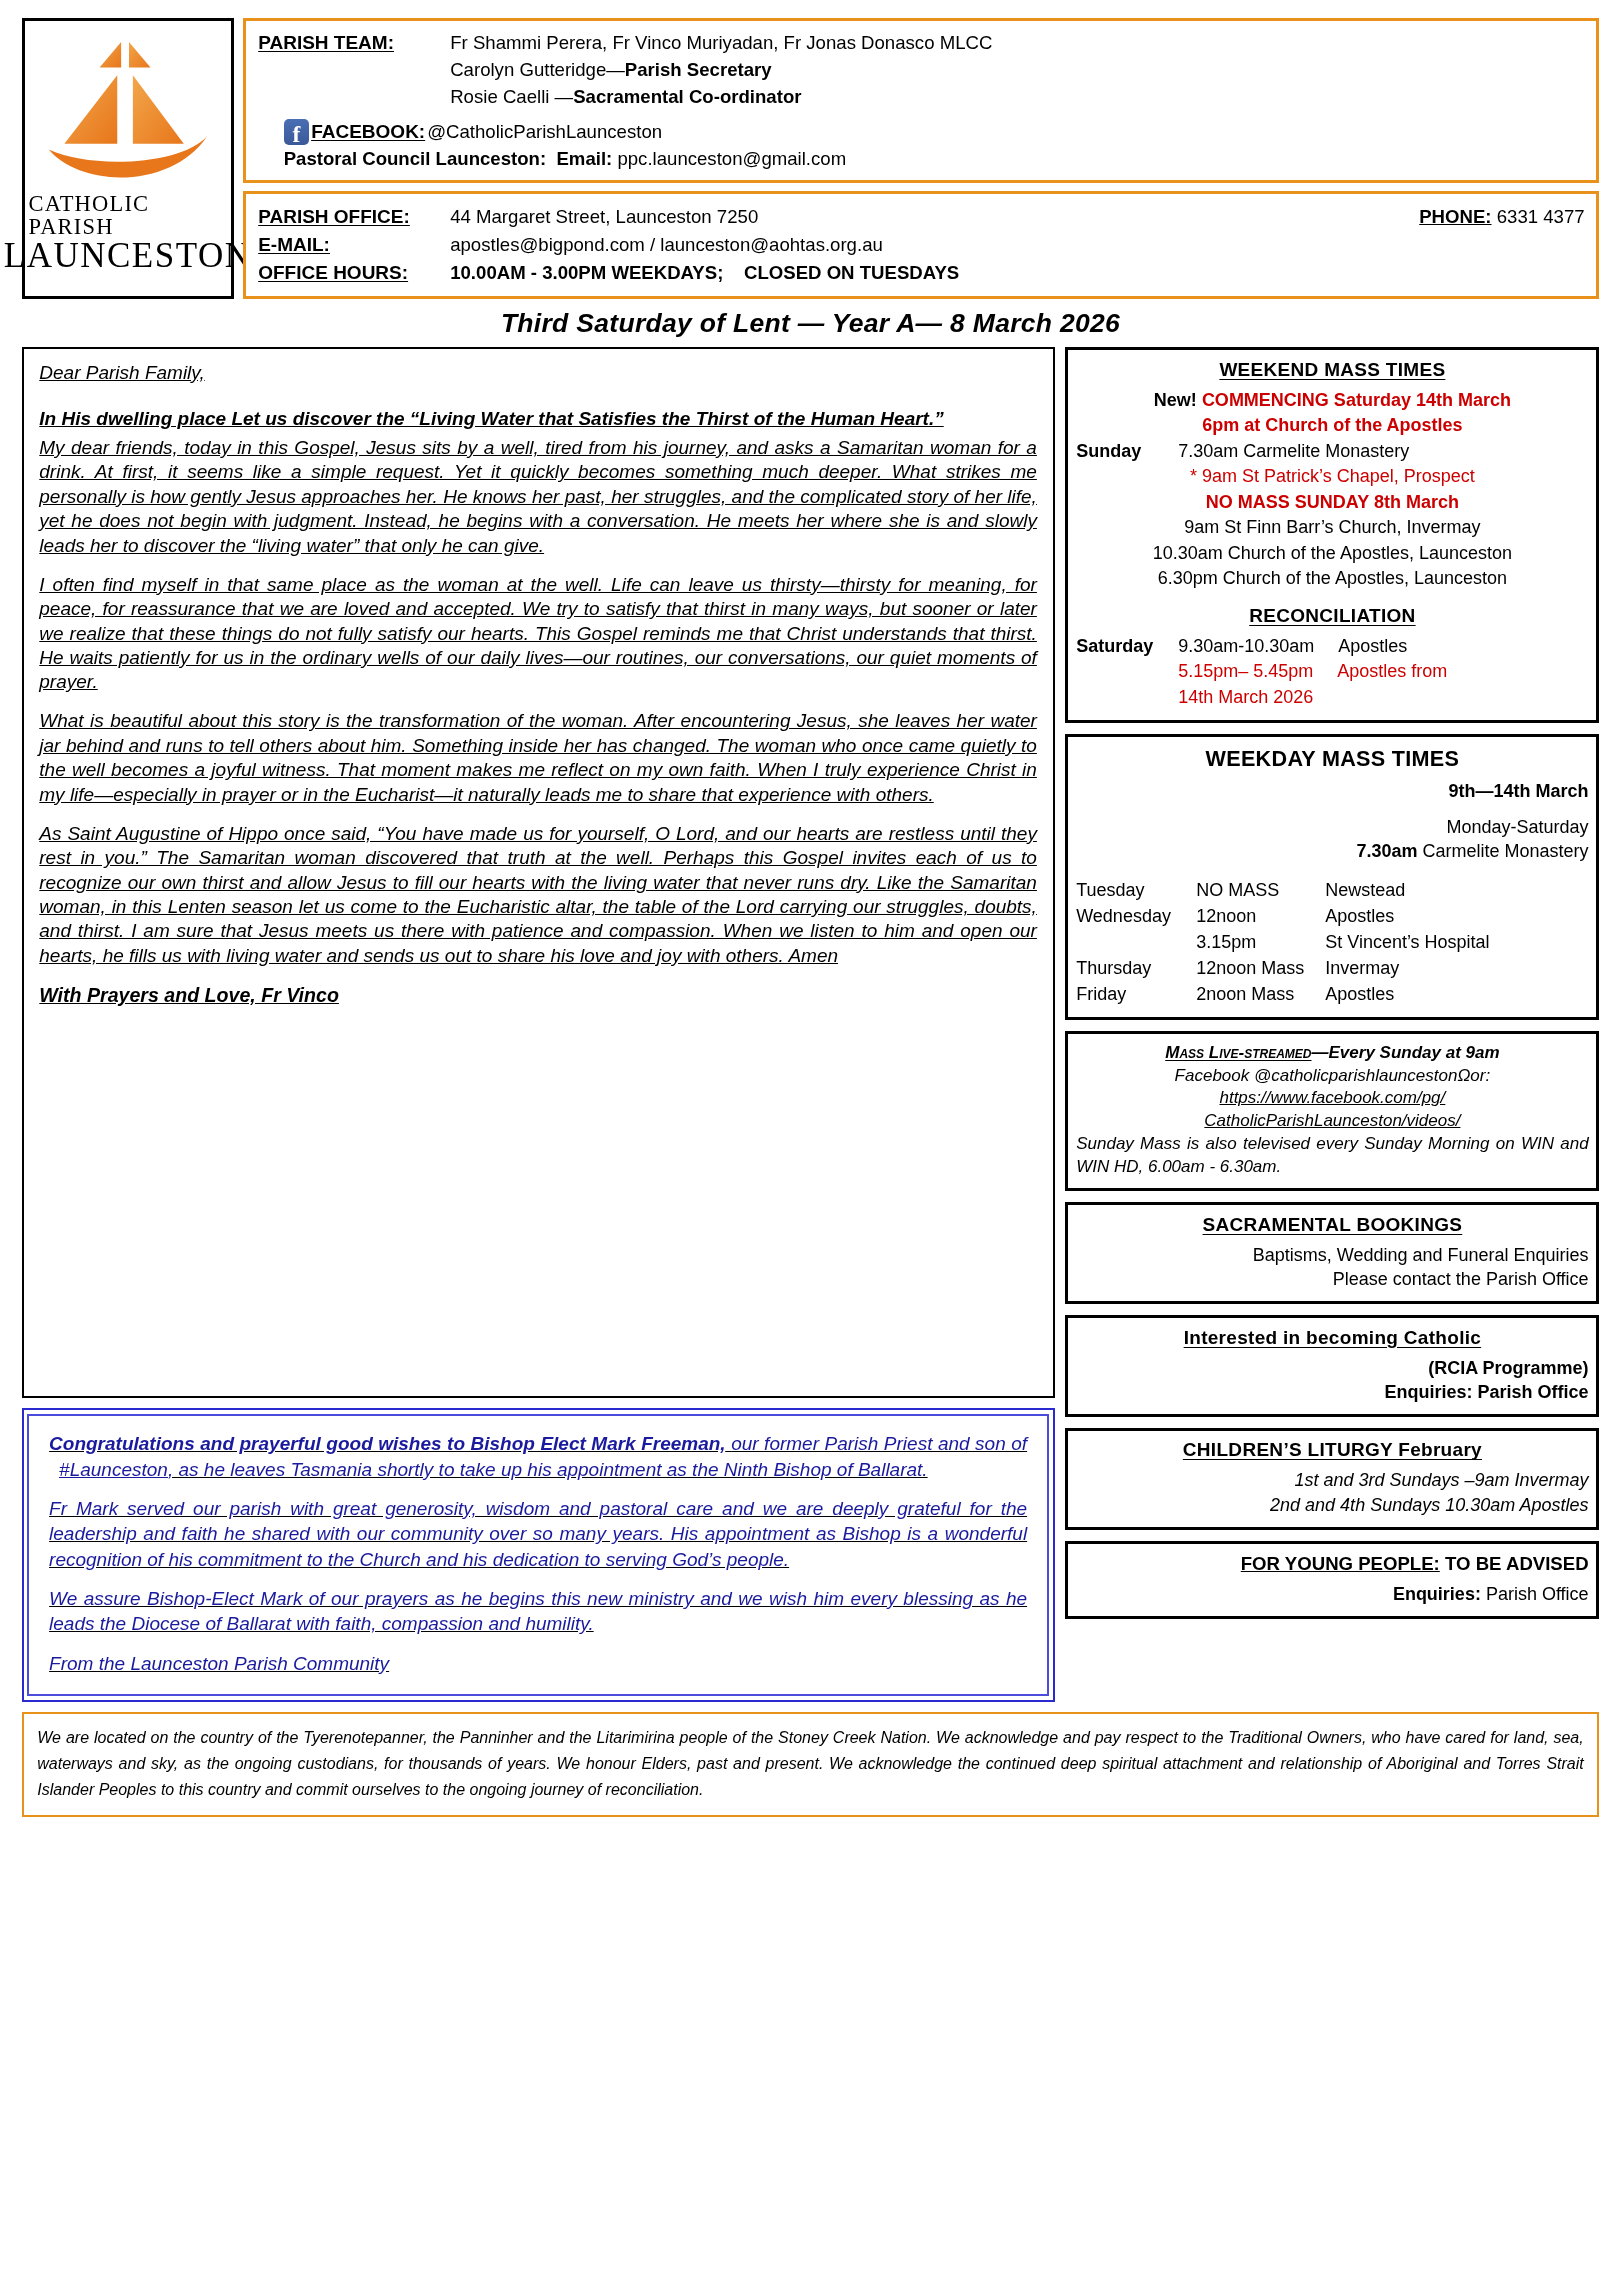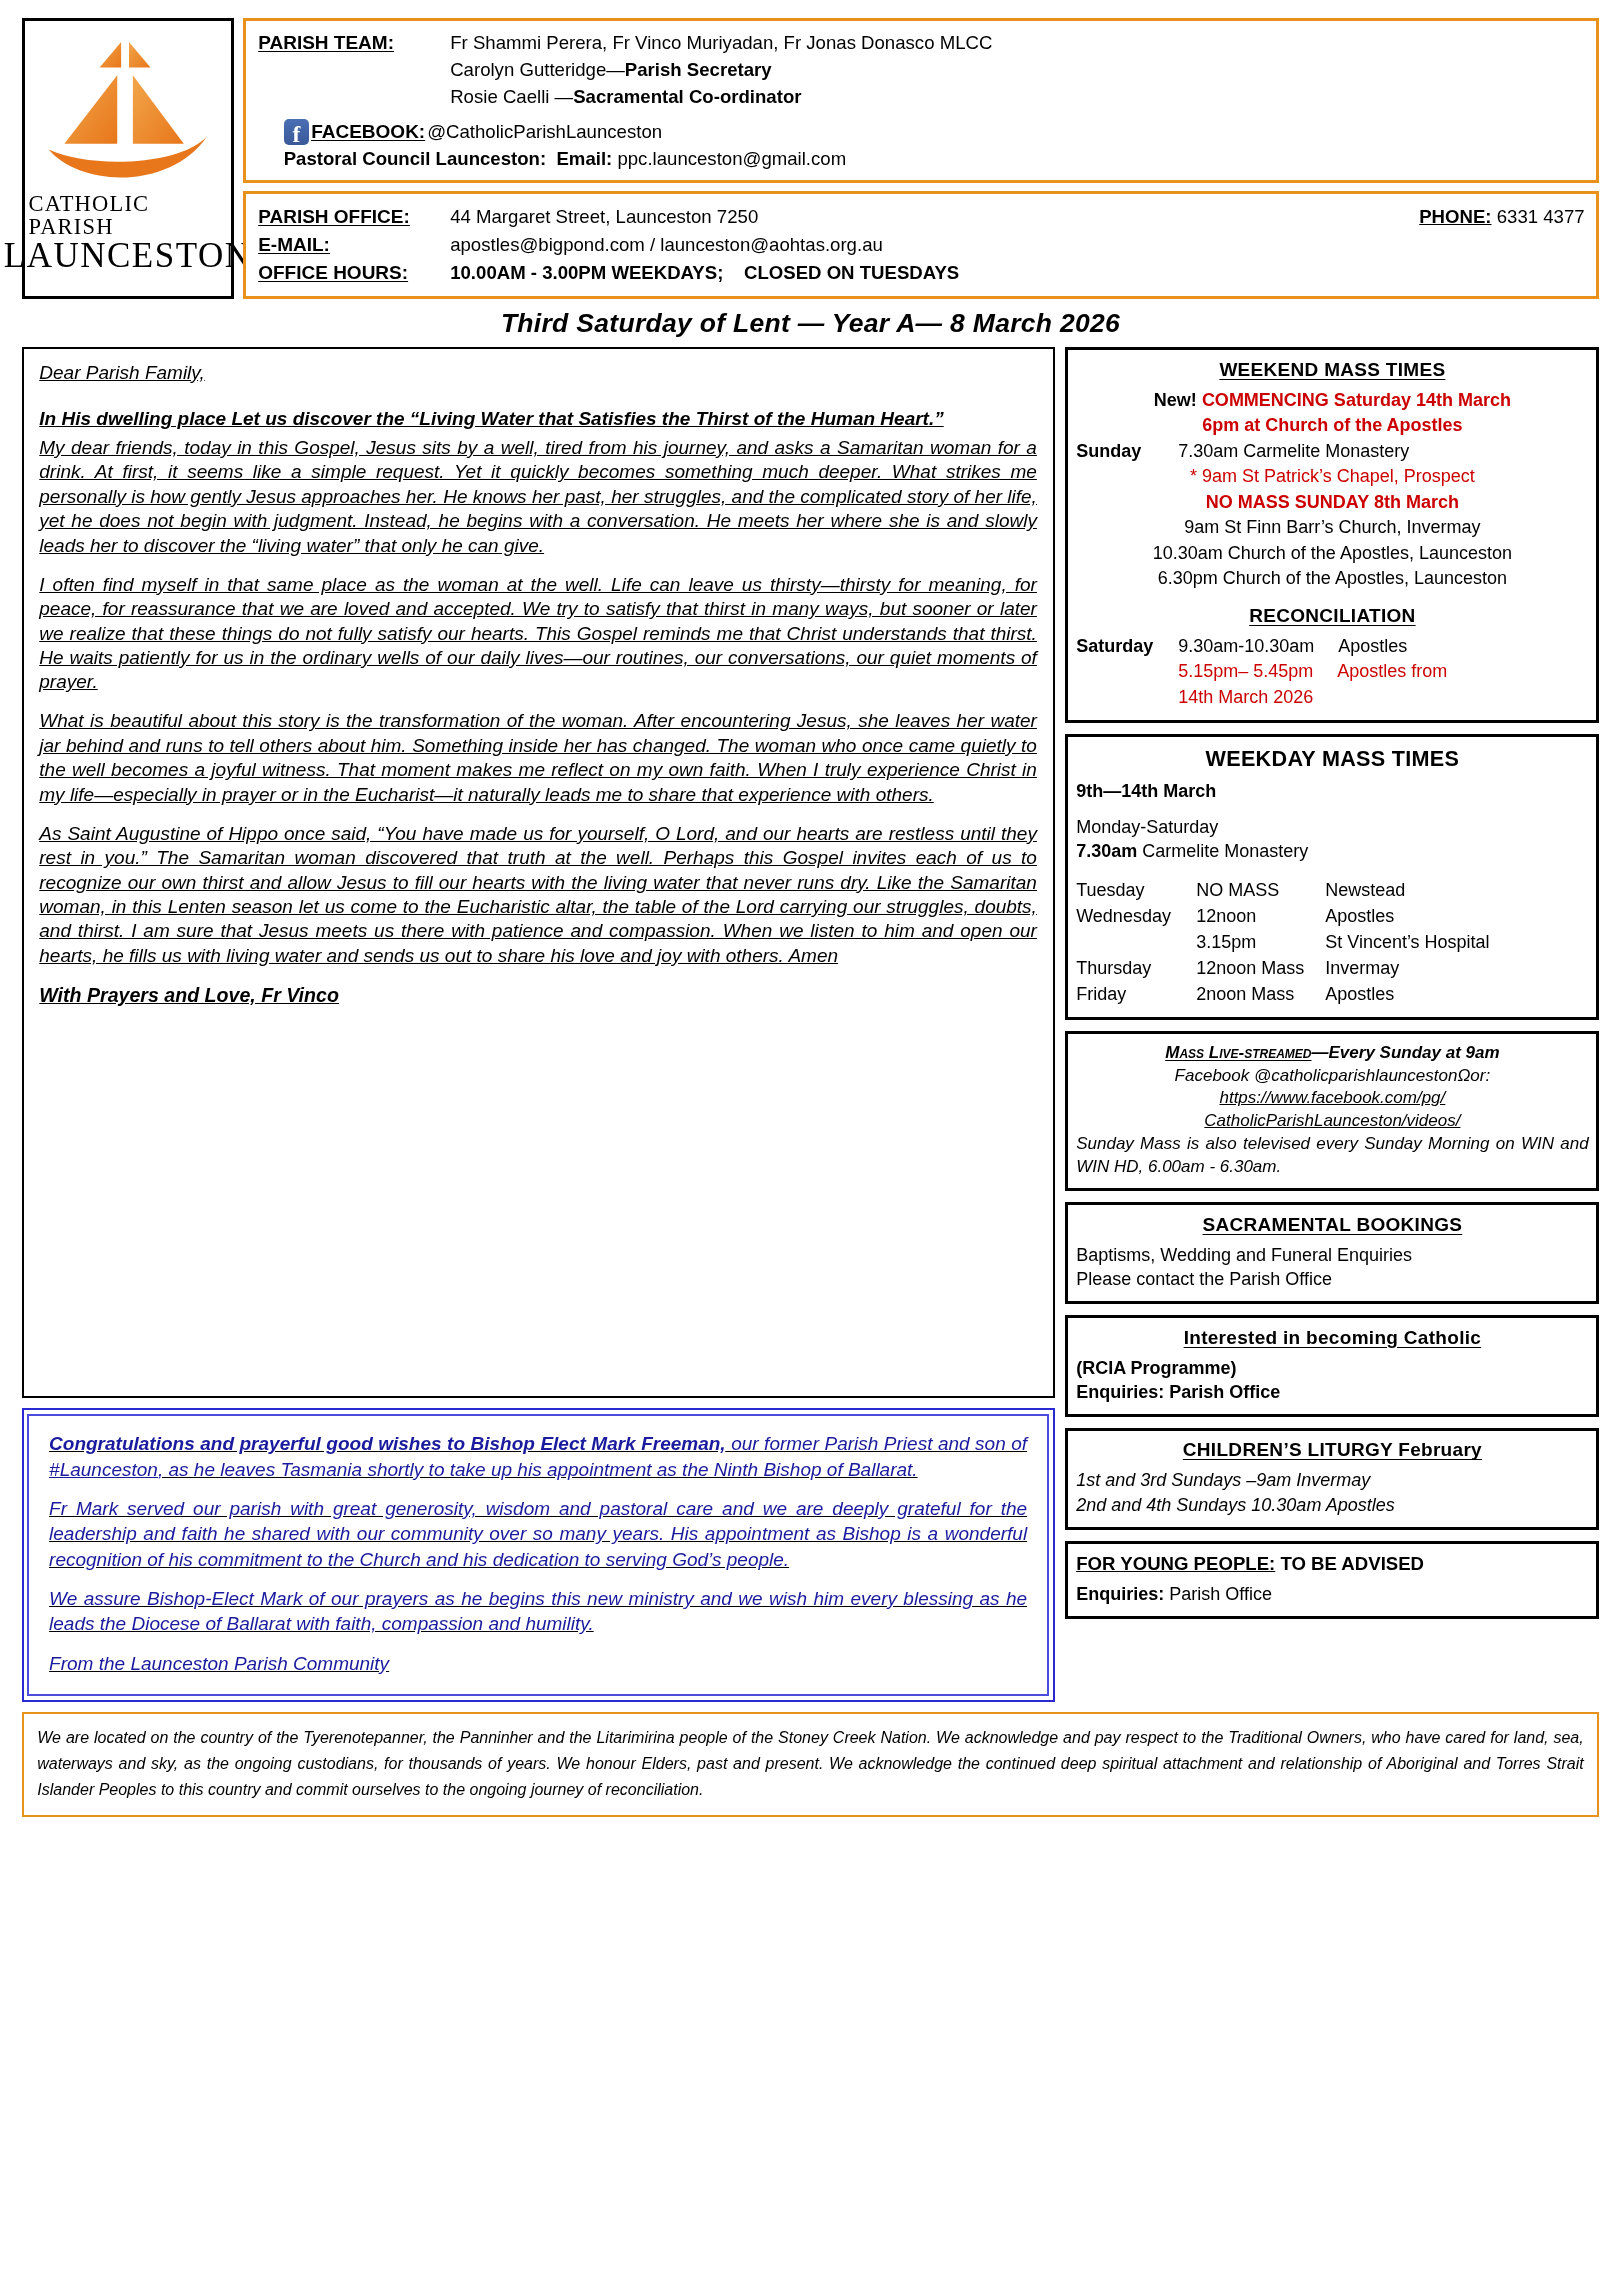--- a/index.html
+++ b/index.html
@@ -116,32 +116,32 @@
   }
   .blue-inner p {
     margin: 0 0 13.7px 0;
     color: #1a1a9e;
     font-style: italic;
     font-size: 19px;
     line-height: 1.34;
     text-align: justify;
   }
   .blue-inner p:last-child { margin-bottom: 0; }
-  .blue-inner u { text-decoration: underline; }
+  .blue-inner u { text-decoration: underline; margin-left: 10px; }
 
   
   .bbox { border: 3.4px solid #000; background: #fff; padding: 7.8px 7.8px 9.8px 7.8px; }
   .bbox h3 {
     margin: 1px 0 6.9px 0; text-align: center;
     font-size: 19px; font-weight: bold;
     text-decoration: underline; text-underline-offset: 2.9px;
     letter-spacing: 0.3px;
   }
   .bbox h3.nound { text-decoration: none; font-size: 21.6px; }
-  .ctr { text-align: left; font-size: 18px; line-height: 1.35; }
+  .ctr { text-align: right; font-size: 18px; line-height: 1.35; }
   .red { color: #CC0000; }
   .bold { font-weight: bold; }
 
   .mass-line { display: flex; font-size: 18px; line-height: 1.42; }
   .mass-day { width: 102px; flex: 0 0 102px; font-weight: bold; }
   .mass-rest { flex: 1; }
   .mass-center { text-align: center; font-size: 18px; line-height: 1.42; }
 
   .wk-line { display: flex; font-size: 18px; line-height: 1.45; }
   .wk-day { width: 120px; flex: 0 0 120px; }

